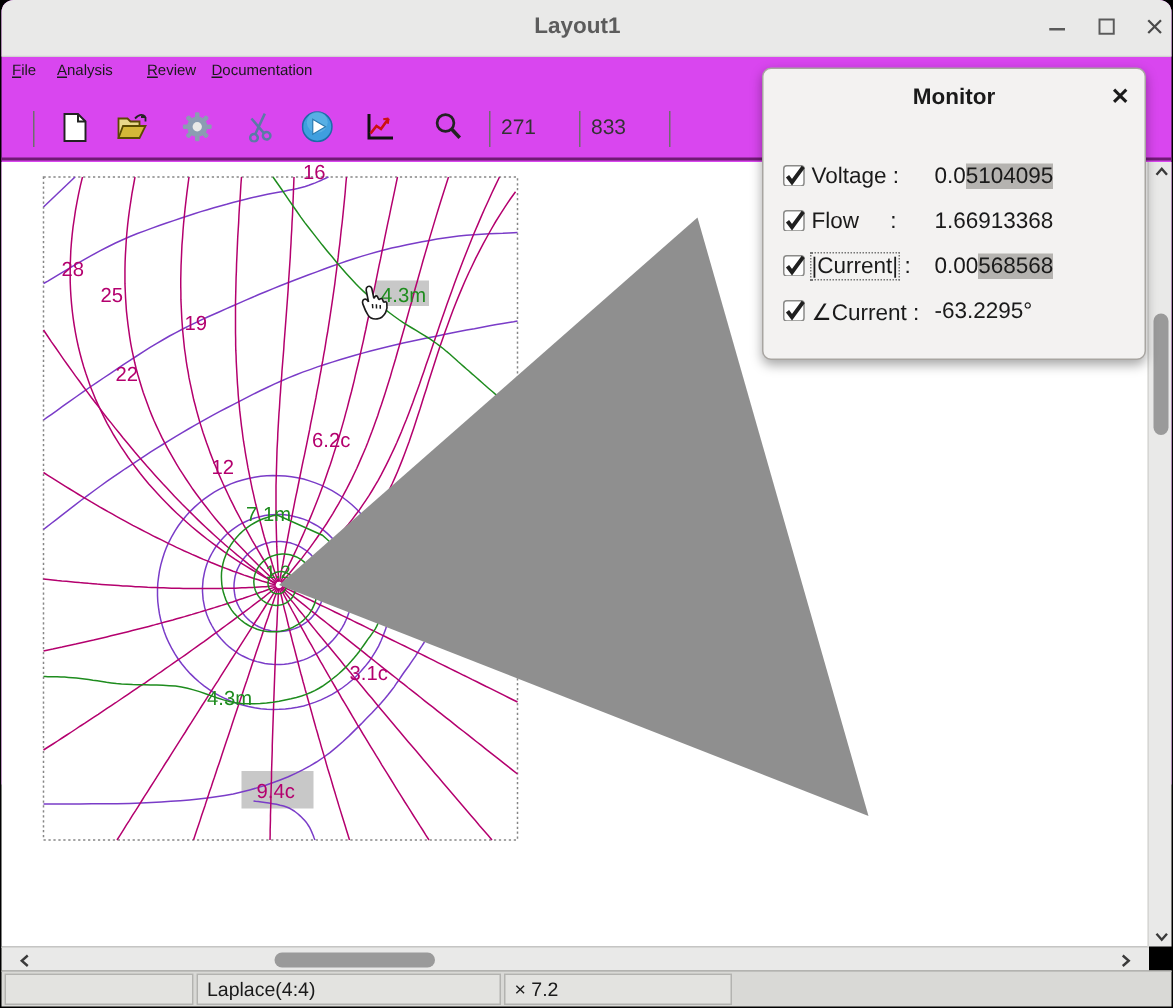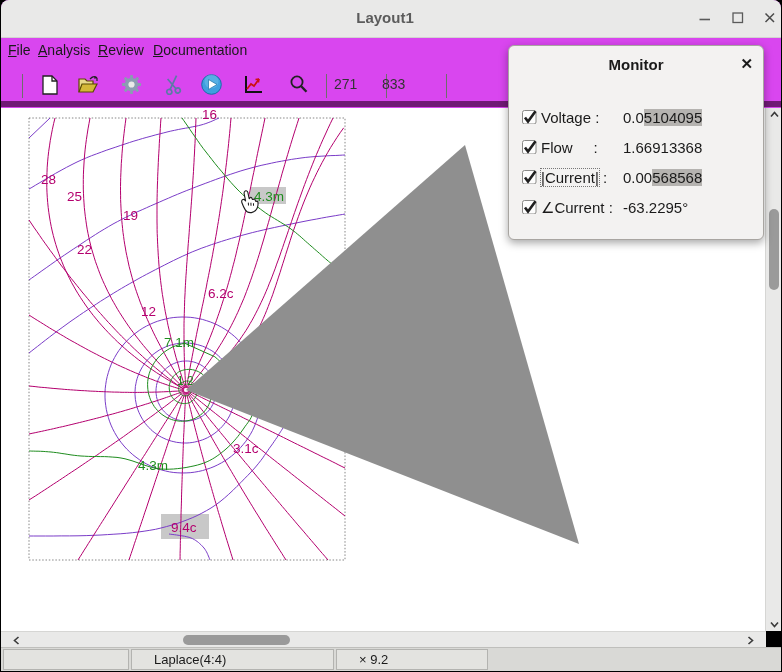--- a/index.html
+++ b/index.html
@@ -1,30 +1,30 @@
 <!DOCTYPE html>
 <html><head><meta charset="utf-8"><style>
 * { margin:0; padding:0; box-sizing:border-box; }
 html,body { width:782px; height:672px; background:#000; font-family:"Liberation Sans",sans-serif; overflow:hidden; }
 #win { position:absolute; left:1px; top:0; width:780px; height:523px; background:#d946ef; border-radius:8px 8px 0 0; }
 #titlebar { position:absolute; left:0; top:0; width:100%; height:38px; background:#e9e9e8; border-radius:8px 8px 0 0; border-bottom:1px solid #d2d2d0; }
 #title { position:absolute; left:-12px; right:0; top:9px; text-align:center; font-size:15px; font-weight:bold; color:#5c5c5c; }
-#menubar { position:absolute; left:0; top:39px; width:100%; height:23px; font-size:14px; color:#1a1a1a; }
+#menubar { position:absolute; left:0; top:39px; width:100%; height:23px; font-size:10px; color:#1a1a1a; }
 .mi { position:absolute; top:3px; }
 .mi u { text-decoration:underline; }
-#toolbar { position:absolute; left:0; top:62px; width:100%; height:45px; border-bottom:6px solid #701a75; }
+#toolbar { position:absolute; left:0; top:62px; width:100%; height:45px; border-bottom:2px solid #701a75; }
 .tsep { position:absolute; top:12px; width:1px; height:24px; background:#6e6e6c; }
 .tnum { position:absolute; top:14px; font-size:14px; color:#333; }
 #canvas { position:absolute; left:0; top:108px; width:765px; height:523px; background:#fff; }
 #vscroll { position:absolute; right:0; top:108px; width:16px; height:523px; background:#e9e9e8; border-left:1px solid #d6d6d4; }
 #vthumb { position:absolute; left:3px; top:101px; width:10px; height:81px; background:#9a9a9a; border-radius:5px; }
 #hscroll { position:absolute; left:0; top:631px; width:765px; height:16px; background:#e9e9e8; border-top:1px solid #d6d6d4; }
 #hthumb { position:absolute; left:182px; top:3px; width:107px; height:10px; background:#9a9a9a; border-radius:5px; }
 #statusbar { position:absolute; left:0; top:647px; width:100%; height:24px; background:#d9d9d6; border-top:1px solid #bfbfbc; }
-.sbox { position:absolute; top:1px; height:21px; background:#e3e3e0; border:1px solid #b3b3b0; font-size:13px; color:#1a1a1a; line-height:20px; padding-left:22px; }
+.sbox { position:absolute; top:1px; height:21px; background:#e3e3e0; border:1px solid #b3b3b0; font-size:13px; color:#1a1a1a; line-height:20px; padding-left:6px; }
 #monitor { position:absolute; left:507px; top:45px; width:256px; height:195px; background:#f3f2f1; border:1px solid #a8a5a1; border-radius:6px; box-shadow:0 3px 8px rgba(0,0,0,0.35); }
 #montitle { position:absolute; left:0; right:0; top:10px; text-align:center; font-size:15px; font-weight:bold; color:#1a1a1a; }
 #monclose { position:absolute; right:10px; top:9px; font-size:15px; font-weight:bold; color:#1a1a1a; }
 .mrow { position:absolute; left:13px; font-size:15px; color:#1a1a1a; height:20px; }
 .cb { position:absolute; width:15px; height:15px; }
 .mlabel { position:absolute; left:19px; top:0; white-space:nowrap; }
 .mval { position:absolute; left:101px; top:0; white-space:nowrap; }
 .hl { background:#b5b3b0; }
 </style></head><body>
 <div id="win">
@@ -37,21 +37,21 @@
         <rect x="2" y="2" width="9.5" height="9.5" fill="none" stroke="#5a5a5a" stroke-width="1.3"></rect>
       </svg>
    <svg style="position:absolute;right:4px;top:11px;" width="14" height="14">
         <path d="M2.5 2.5 L11 11 M11 2.5 L2.5 11" stroke="#4a4a4a" stroke-width="1.5"></path>
       </svg>
  </div>
  <div id="menubar">
    <span class="mi" style="left:7px;"><u>F</u>ile</span>
    <span class="mi" style="left:37px;"><u>A</u>nalysis</span>
    <span class="mi" style="left:97px;"><u>R</u>eview</span>
-   <span class="mi" style="left:152px;"><u>D</u>ocumentation</span>
+   <span class="mi" style="left:140px;"><u>D</u>ocumentation</span>
  </div>
  <div id="toolbar">
    <div class="tsep" style="left:21px;"></div>
    <svg style="position:absolute;left:40px;top:13px;" width="18" height="20">
         <path d="M2 1 L11 1 L16 6 L16 19 L2 19 Z" fill="#fff" stroke="#222" stroke-width="1.3"></path>
         <path d="M11 1 L11 6 L16 6" fill="none" stroke="#222" stroke-width="1.3"></path>
       </svg>
    <svg style="position:absolute;left:77px;top:13px;" width="22" height="20">
         <path d="M1 17 L1 4 L7 4 L9 6 L15 6 L15 9" fill="#e8d88a" stroke="#5a4a00" stroke-width="1.2"></path>
         <path d="M1 17 L4 9 L19 9 L15 17 Z" fill="#d4b838" stroke="#5a4a00" stroke-width="1.2"></path>
@@ -88,21 +88,21 @@
         <path d="M3 14 L7 9 L10 11 L15 4" fill="none" stroke="#cc1111" stroke-width="1.8"></path>
         <path d="M15 4 L11.5 4.5 M15 4 L14.5 7.5" stroke="#cc1111" stroke-width="1.4"></path>
       </svg>
    <svg style="position:absolute;left:288px;top:12px;" width="19" height="20">
         <circle cx="8" cy="8" r="5.6" fill="none" stroke="#222" stroke-width="1.8"></circle>
         <line x1="12.2" y1="12.2" x2="17.5" y2="17.8" stroke="#222" stroke-width="2.4"></line>
       </svg>
    <div class="tsep" style="left:325px;"></div>
    <div class="tnum" style="left:333px;">271</div>
    <div class="tsep" style="left:385px;"></div>
-   <div class="tnum" style="left:381px;">833</div>
+   <div class="tnum" style="left:393px;">833</div>
    <div class="tsep" style="left:445px;"></div>
  </div>
  <div id="canvas">
    <svg id="plot" style="position:absolute;left:0;top:0;" width="765" height="523" viewBox="0 108 765 523">
      <rect x="28" y="118" width="316" height="442" fill="none" stroke="#868686" stroke-width="1" stroke-dasharray="1.5 1.8"></rect>
      <rect x="249" y="187" width="36" height="17" fill="#c8c8c8"></rect>
      <rect x="160" y="514" width="48" height="25" fill="#c8c8c8"></rect>
      <g fill="none" stroke="#7a3cc8" stroke-width="1">
 <path d="M215.0 391.0L215.0 392.6L214.8 394.2L214.6 395.7L214.3 397.3L214.0 398.8L213.5 400.3L213.0 401.8L212.4 403.3L211.7 404.7L210.9 406.1L210.1 407.5L209.2 408.8L208.2 410.0L207.2 411.2L206.1 412.4L204.9 413.4L203.7 414.5L202.4 415.4L201.1 416.3L199.8 417.1L198.4 417.9L196.9 418.5L195.5 419.1L194.0 419.6L192.4 420.1L190.9 420.4L189.3 420.7L187.8 420.9L186.2 421.0L184.6 421.0L183.0 420.9L181.4 420.8L179.9 420.6L178.3 420.2L176.8 419.9L175.3 419.4L173.8 418.8L172.3 418.2L170.9 417.5L169.5 416.7L168.2 415.9L166.9 414.9L165.7 414.0L164.5 412.9L163.4 411.8L162.3 410.6L161.3 409.4L160.4 408.1L159.5 406.8L158.7 405.4L158.0 404.0L157.3 402.6L156.7 401.1L156.3 399.6L155.8 398.1L155.5 396.5L155.3 394.9L155.1 393.4L155.0 391.8L155.0 390.2L155.1 388.6L155.3 387.1L155.5 385.5L155.8 383.9L156.3 382.4L156.7 380.9L157.3 379.4L158.0 378.0L158.7 376.6L159.5 375.2L160.4 373.9L161.3 372.6L162.3 371.4L163.4 370.2L164.5 369.1L165.7 368.0L166.9 367.1L168.2 366.1L169.5 365.3L170.9 364.5L172.3 363.8L173.8 363.2L175.3 362.6L176.8 362.1L178.3 361.8L179.9 361.4L181.4 361.2L183.0 361.1L184.6 361.0L186.2 361.0L187.8 361.1L189.3 361.3L190.9 361.6L192.4 361.9L194.0 362.4L195.5 362.9L196.9 363.5L198.4 364.1L199.8 364.9L201.1 365.7L202.4 366.6L203.7 367.5L204.9 368.6L206.1 369.6L207.2 370.8L208.2 372.0L209.2 373.2L210.1 374.5L210.9 375.9L211.7 377.3L212.4 378.7L213.0 380.2L213.5 381.7L214.0 383.2L214.3 384.7L214.6 386.3L214.8 387.8L215.0 389.4L215.0 391.0"></path>
 <path d="M234.0 393.0L233.9 395.6L233.7 398.3L233.4 400.9L232.9 403.5L232.3 406.0L231.5 408.6L230.6 411.1L229.6 413.5L228.5 415.9L227.2 418.2L225.8 420.4L224.3 422.6L222.7 424.7L221.0 426.7L219.1 428.6L217.2 430.4L215.2 432.1L213.1 433.7L210.9 435.2L208.6 436.5L206.3 437.8L203.9 438.9L201.4 439.9L198.9 440.7L196.4 441.4L193.8 442.0L191.2 442.5L188.6 442.8L186.0 443.0L183.3 443.0L180.7 442.9L178.1 442.6L175.5 442.3L172.9 441.7L170.3 441.1L167.8 440.3L165.3 439.4L162.9 438.3L160.5 437.2L158.2 435.9L156.0 434.4L153.9 432.9L151.8 431.3L149.8 429.5L148.0 427.6L146.2 425.7L144.5 423.7L142.9 421.5L141.5 419.3L140.2 417.0L139.0 414.7L137.9 412.3L136.9 409.8L136.1 407.3L135.4 404.8L134.9 402.2L134.4 399.6L134.2 397.0L134.0 394.3L134.0 391.7L134.2 389.0L134.4 386.4L134.9 383.8L135.4 381.2L136.1 378.7L136.9 376.2L137.9 373.7L139.0 371.3L140.2 369.0L141.5 366.7L142.9 364.5L144.5 362.3L146.2 360.3L148.0 358.4L149.8 356.5L151.8 354.7L153.9 353.1L156.0 351.6L158.2 350.1L160.5 348.8L162.9 347.7L165.3 346.6L167.8 345.7L170.3 344.9L172.9 344.3L175.5 343.7L178.1 343.4L180.7 343.1L183.3 343.0L186.0 343.0L188.6 343.2L191.2 343.5L193.8 344.0L196.4 344.6L198.9 345.3L201.4 346.1L203.9 347.1L206.3 348.2L208.6 349.5L210.9 350.8L213.1 352.3L215.2 353.9L217.2 355.6L219.1 357.4L221.0 359.3L222.7 361.3L224.3 363.4L225.8 365.6L227.2 367.8L228.5 370.1L229.6 372.5L230.6 374.9L231.5 377.4L232.3 380.0L232.9 382.5L233.4 385.1L233.7 387.7L233.9 390.4L234.0 393.0"></path>
@@ -184,21 +184,21 @@
         <path d="M5.5 1 L1.5 4.5 L5.5 8" fill="none" stroke="#3a3a3a" stroke-width="1.6"></path>
       </svg>
    <div id="hthumb"></div>
    <svg style="position:absolute;right:12px;top:4px;" width="7" height="9">
         <path d="M1.5 1 L5.5 4.5 L1.5 8" fill="none" stroke="#3a3a3a" stroke-width="1.6"></path>
       </svg>
  </div>
  <div id="statusbar">
    <div class="sbox" style="left:2px;width:126px;"></div>
    <div class="sbox" style="left:130px;width:203px;">Laplace(4:4)</div>
-   <div class="sbox" style="left:335px;width:152px;">× 9.2</div>
+   <div class="sbox" style="left:335px;width:152px;">× 7.2</div>
  </div>
  <div id="monitor">
    <div id="montitle">Monitor</div>
    <div id="monclose">✕</div>
    <div class="mrow" style="top:63px;">
         <svg class="cb" width="16" height="16">
           <rect x="0.5" y="1.5" width="13.5" height="13.5" rx="2" fill="#fdfdfd" stroke="#8a8a88"></rect>
           <path d="M3 8.5 L6 12.5 L13.5 2.2" fill="none" stroke="#1f1f1f" stroke-width="2.6"></path>
         </svg>
         <span class="mlabel">Voltage&nbsp;:</span>

